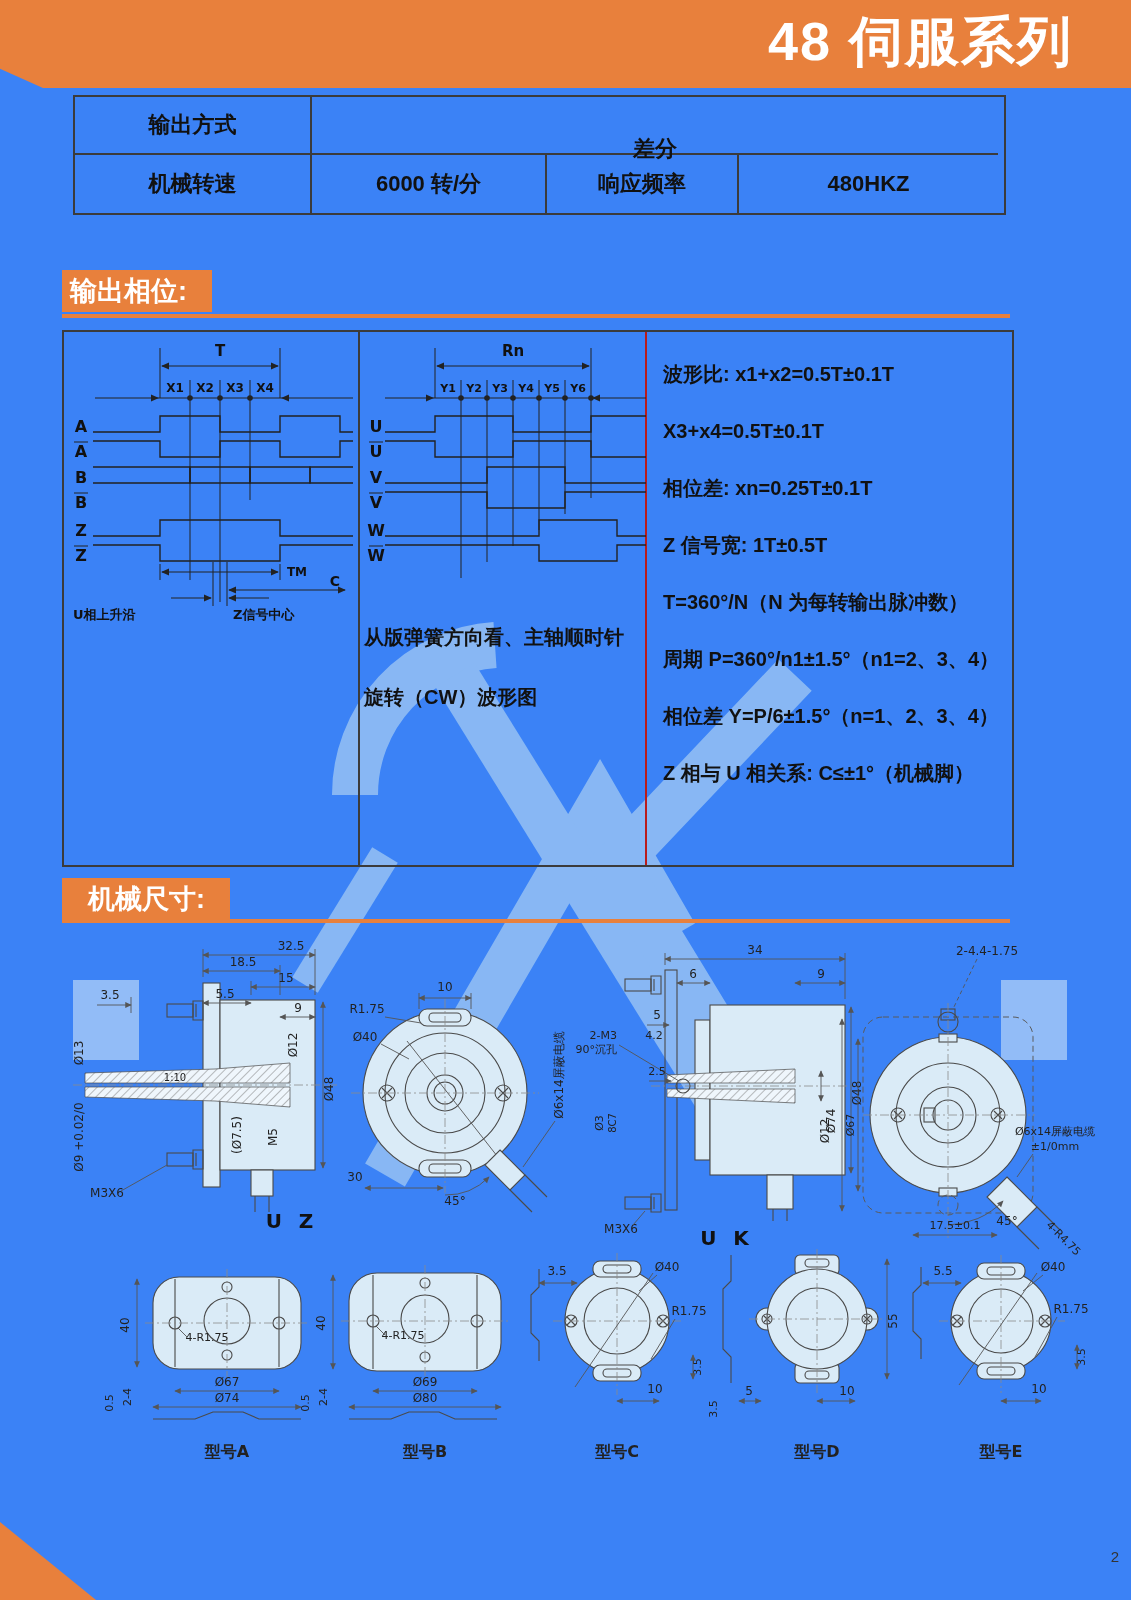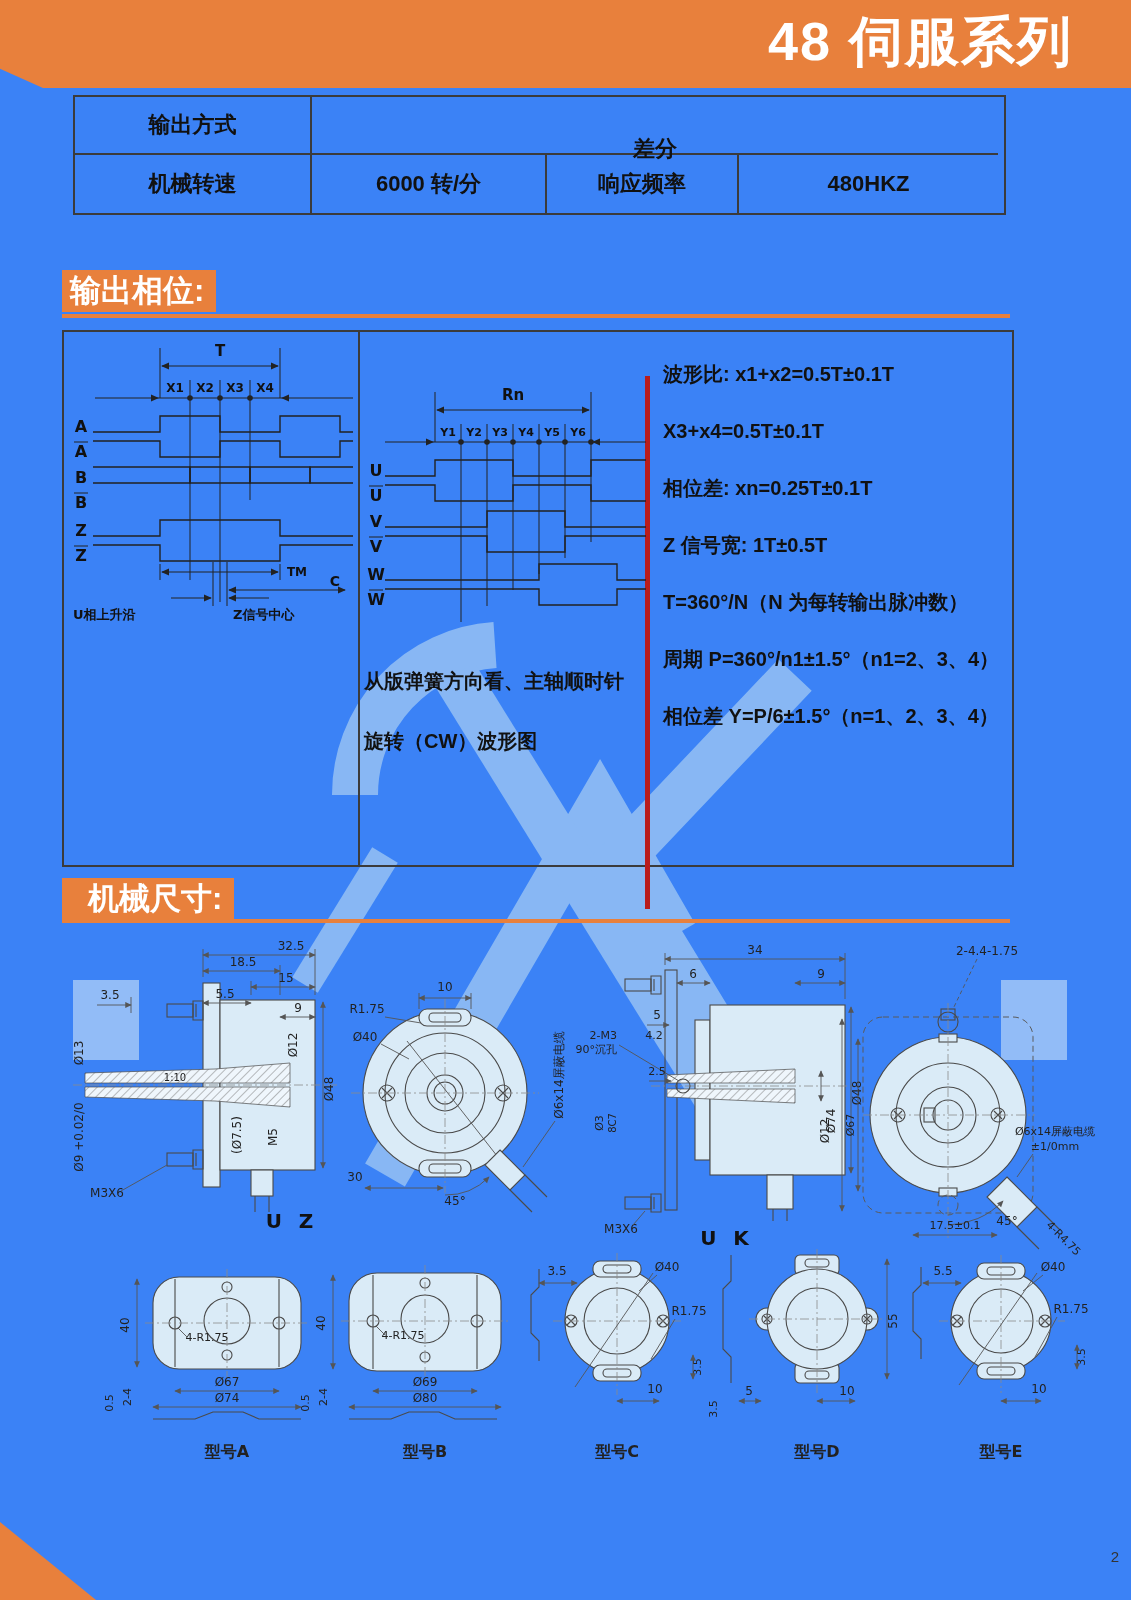--- a/index.html
+++ b/index.html
@@ -12,27 +12,27 @@
   
   .spec-table{position:absolute;left:73px;top:95px;width:929px;border:2px solid #3b3b3b;
               display:grid;grid-template-columns:237px 235px 192px 259px;grid-template-rows:58px 58px;}
   .spec-table .cell{border-right:2px solid #3b3b3b;border-bottom:2px solid #3b3b3b;
        display:flex;align-items:center;justify-content:center;font-size:22px;font-weight:700;color:#111;}
   .spec-table .c-last{border-right:none;}
   .spec-table .r-last{border-bottom:none;}
   .spec-table .span3{grid-column:2 / span 3;border-right:none;margin-top:48px;}
   
   .sec-label{position:absolute;left:62px;height:42px;background:#E8803C;color:#fff;
-             font-size:31px;font-weight:700;line-height:42px;padding:0 12px 0 8px;min-width:130px;}
+             font-size:27px;font-weight:700;line-height:42px;padding:0 12px 0 8px;min-width:130px;}
   .rule{position:absolute;left:62px;width:948px;height:4px;background:#E8803C;}
   
   .wave-box{position:absolute;left:62px;top:330px;width:948px;height:533px;border:2px solid #3b3b3b;z-index:2;}
   .panel{position:absolute;top:0;height:100%;}
   .p1{left:0;width:294px;border-right:2px solid #3b3b3b;}
-  .p2{left:296px;width:285px;border-right:5px solid #b91c1c;margin-top:44px;}
+  .p2{left:296px;width:285px;border-right:2px solid #b91c1c;}
   .p3{left:583px;width:365px;padding:14px 8px 0 16px;box-sizing:border-box;}
   .spec-line{height:57px;font-size:20px;font-weight:700;color:#111;display:flex;align-items:center;}
   .caption{position:absolute;left:4px;font-size:20px;font-weight:700;color:#111;white-space:nowrap;}
   .cap1{top:292px;} .cap2{top:352px;}
   
   .wsvg text{font-family:"DejaVu Sans","Liberation Sans",sans-serif;fill:#111;}
   .wl{stroke:#222;stroke-width:1.4;fill:none;}
   .wd{stroke:#222;stroke-width:1;fill:none;}
   .sig{font-size:16px;font-weight:700;}
   .xl{font-size:12px;font-weight:700;text-anchor:middle;}
@@ -187,20 +187,21 @@
     </div>
 
     <div class="panel p3">
       <div class="spec-line">波形比: x1+x2=0.5T±0.1T</div>
       <div class="spec-line">X3+x4=0.5T±0.1T</div>
       <div class="spec-line">相位差: xn=0.25T±0.1T</div>
       <div class="spec-line">Z 信号宽: 1T±0.5T</div>
       <div class="spec-line">T=360°/N（N 为每转输出脉冲数）</div>
       <div class="spec-line">周期 P=360°/n1±1.5°（n1=2、3、4）</div>
       <div class="spec-line">相位差 Y=P/6±1.5°（n=1、2、3、4）</div>
+      <div class="spec-line">Z 相与 U 相关系: C≤±1°（机械脚）</div>
     </div>
   </div>
 
   <div class="sec-label" style="top:878px;padding-left:26px;">机械尺寸:</div>
   <div class="rule" style="top:919px;"></div>
 
   <svg class="mech" viewBox="0 0 1040 540">
     <defs>
       <marker id="ar" markerWidth="8" markerHeight="8" viewBox="0 0 10 10" refX="8" refY="5" orient="auto-start-reverse">
         <path d="M0,1 L9,5 L0,9 z" fill="#555"></path>

